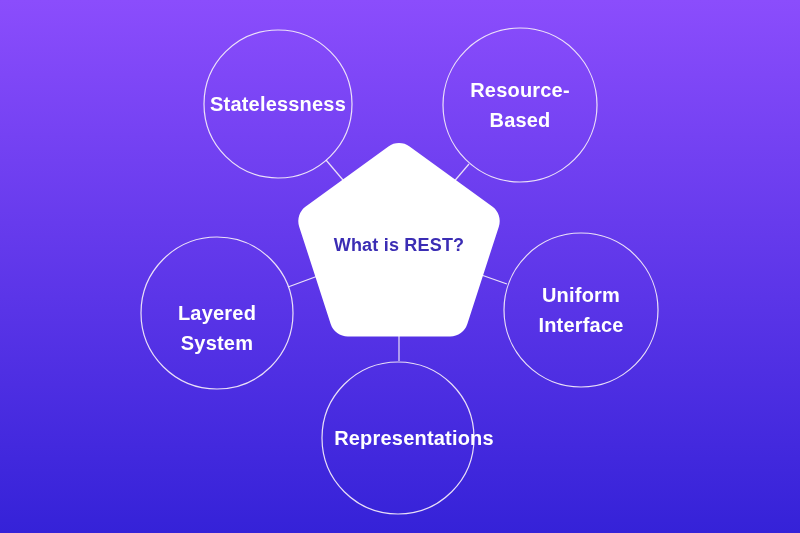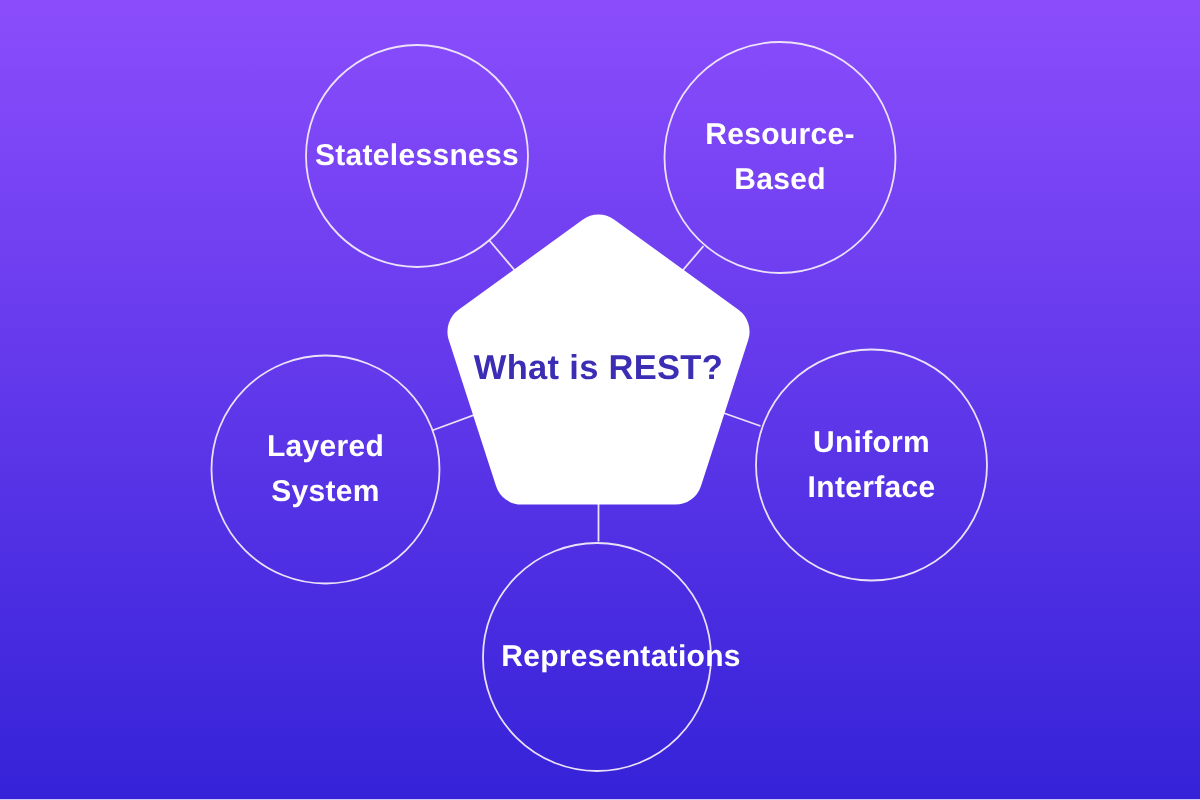--- a/index.html
+++ b/index.html
@@ -52,21 +52,21 @@
     font-weight: 700;
     letter-spacing: 0.2px;
     line-height: 1.5;
     white-space: pre-line;
   }
   .center-label {
     position: absolute;
     transform: translate(-50%, -50%);
     text-align: center;
     color: var(--title-color);
-    font-size: 23px;
+    font-size: 18px;
     font-weight: 700;
     letter-spacing: 0.2px;
     white-space: nowrap;
   }
 </style>
 </head>
 <body>
 
 <div class="canvas">
 
@@ -87,21 +87,21 @@
     <circle class="circle-outline" cx="398" cy="438" r="76"></circle>
   </svg>
 
   <div class="center-label" style="left:399px; top:245px;">What is REST?</div>
 
   <div class="node-label" style="left:520px; top:105px;">Resource-
 Based</div>
 
   <div class="node-label" style="left:278px; top:104px;">Statelessness</div>
 
-  <div class="node-label" style="left:217px; top:313px;text-align:center;">Layered
+  <div class="node-label" style="left:217px; top:328px;text-align:center;">Layered
 System</div>
 
   <div class="node-label" style="left:581px; top:310px;">Uniform
 Interface</div>
 
   <div class="node-label" style="left:414px; top:438px;">Representations</div>
 
 </div>
 
 </body></html>

